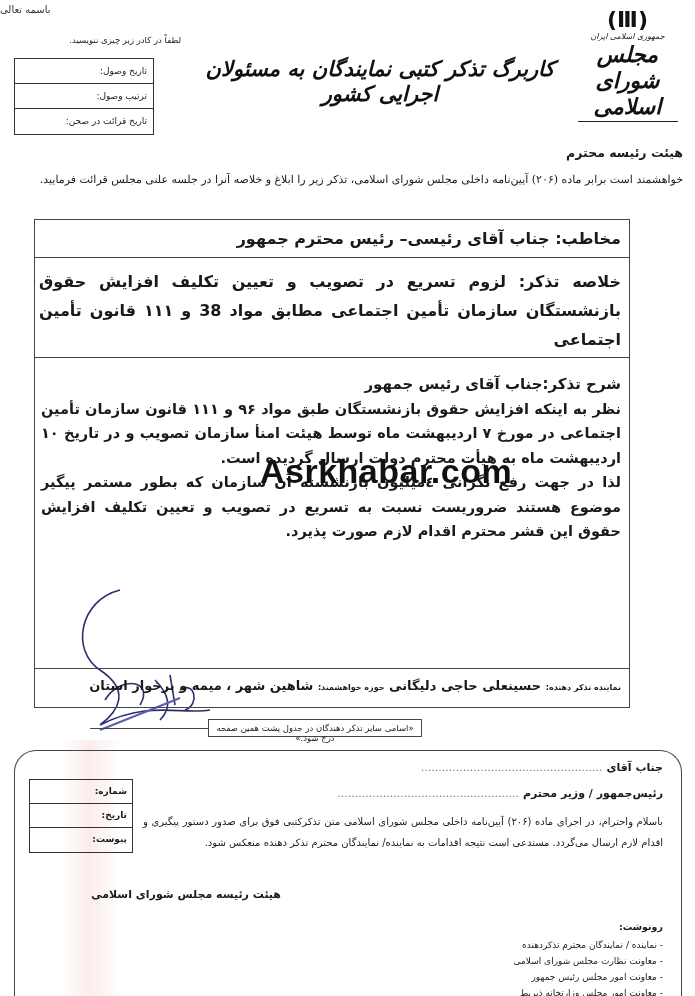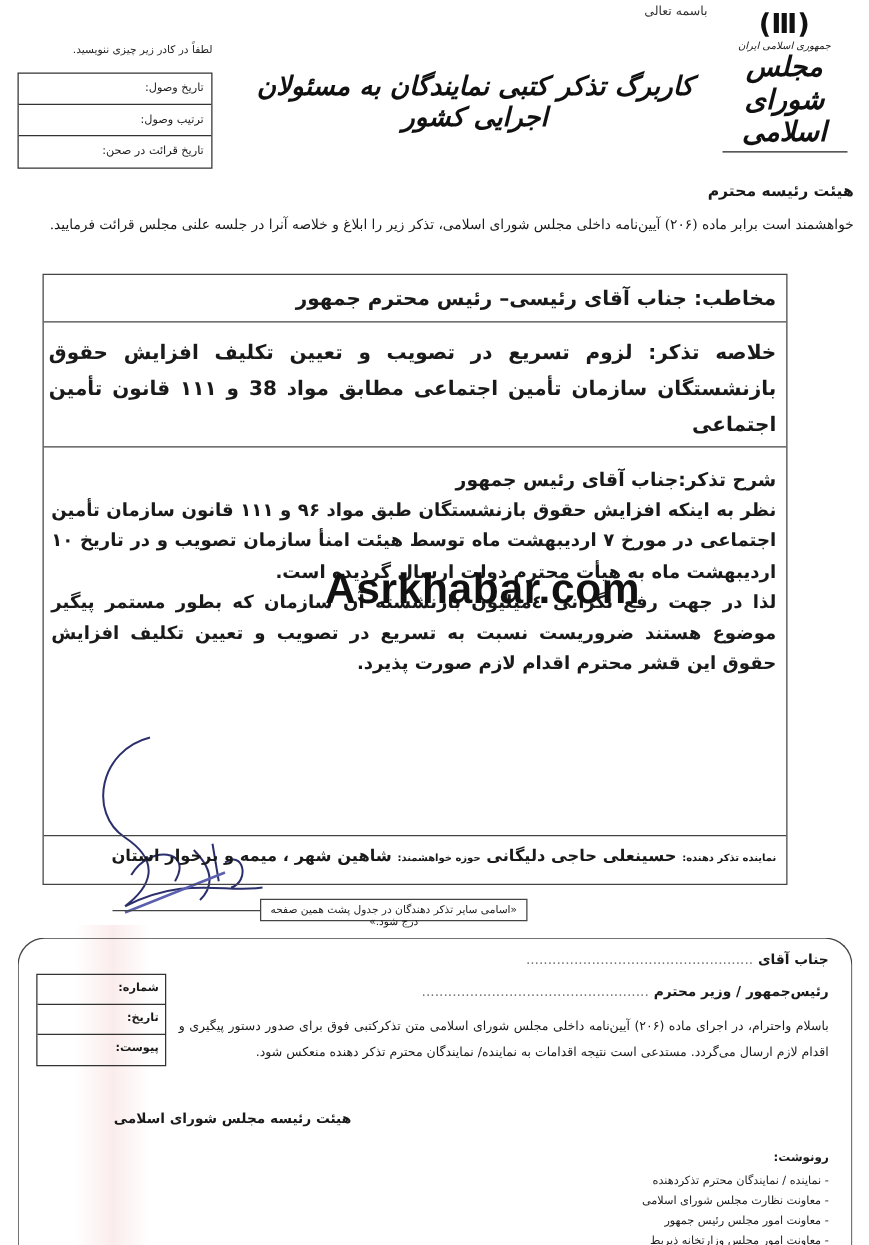--- a/index.html
+++ b/index.html
@@ -1,27 +1,27 @@
 <!DOCTYPE html>
 <html><head>
 <meta charset="utf-8">
 <style>
   * { box-sizing: border-box; margin: 0; padding: 0; }
   html, body { width: 695px; height: 996px; background: #ffffff; overflow: hidden; }
   body { position: relative; font-family: "DejaVu Sans", sans-serif; color: #1a1a1a; direction: rtl; }
   .abs { position: absolute; }
-  .bismillah { top: 4px; left: 0; width: 566px; text-align: right; font-size: 10px; color: #333; }
+  .bismillah { top: 4px; left: 0; width: 566px; text-align: left; font-size: 10px; color: #333; }
   .logo { top: 8px; left: 570px; width: 115px; height: 95px; text-align: center; }
   .logo .emblem { font-size: 22px; line-height: 24px; color: #111; font-weight: bold; }
   .logo .rep { font-size: 8px; color: #222; font-family: "DejaVu Serif", serif; font-style: italic; }
   .logo .majlis { font-family: "DejaVu Serif", serif; font-style: italic; font-weight: bold; font-size: 22px; line-height: 26px; color: #111; }
   .logo .rule { margin: 2px auto 0; width: 100px; border-top: 1.5px solid #222; }
   .form-title { top: 56px; left: 195px; width: 370px; text-align: center; font-family: "DejaVu Serif", serif; font-style: italic; font-weight: bold; font-size: 21px; color: #111; }
-  .hint { top: 35px; left: 10px; width: 160px; font-size: 8.5px; color: #222; }
-  .recv-box { top: 58px; left: 14px; width: 156px; border: 1px solid #333; }
+  .hint { top: 35px; left: 21px; width: 160px; font-size: 8.5px; color: #222; }
+  .recv-box { top: 58px; left: 14px; width: 140px; border: 1px solid #333; }
   .recv-box .row { height: 25px; border-bottom: 1px solid #333; font-size: 9px; padding: 7px 6px 0 0; text-align: right; }
   .recv-box .row:last-child { border-bottom: none; }
   .greeting { top: 145px; right: 12px; font-size: 12.5px; font-weight: bold; }
   .intro { top: 168px; right: 12px; width: 670px; font-size: 11px; line-height: 23px; text-align: justify; font-family: "DejaVu Serif", serif; }
   .main-box { top: 219px; left: 34px; width: 596px; height: 489px; border: 1.5px solid #444; }
   .addressee { position: absolute; top: 0; left: 0; right: 0; height: 38px; border-bottom: 1.5px solid #444; font-size: 16px; font-weight: bold; padding: 9px 8px 0 0; }
   .summary { position: absolute; top: 38px; left: 0; right: 0; height: 100px; border-bottom: 1.5px solid #444; font-size: 16px; font-weight: bold; line-height: 29px; padding: 9px 8px 0 4px; text-align: justify; }
   .desc { position: absolute; top: 140px; left: 0; right: 0; height: 300px; padding: 12px 8px 0 6px; font-size: 14.5px; font-weight: bold; line-height: 24.5px; text-align: justify; }
   .desc .desc-title { font-size: 15px; }
   .watermark { position: absolute; top: 232px; left: 225px; direction: ltr; font-family: "Liberation Sans", sans-serif; font-size: 34px; font-weight: bold; color: #111; letter-spacing: 0.5px; }

